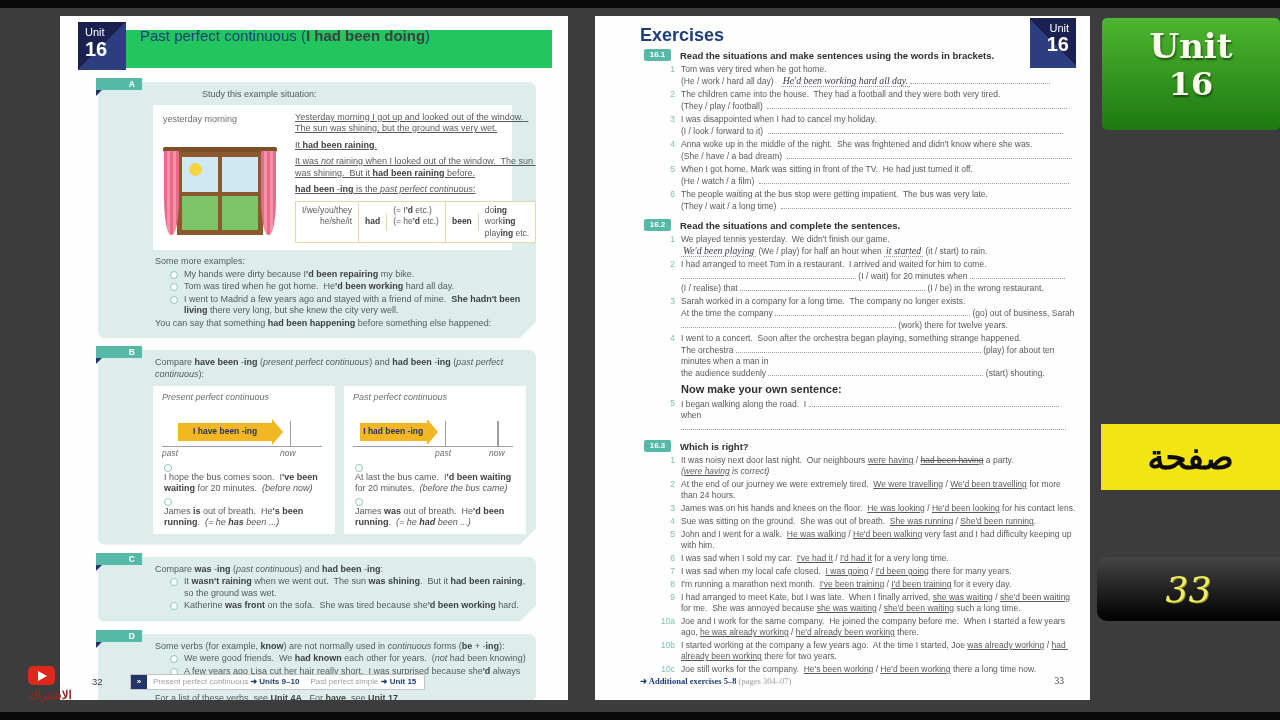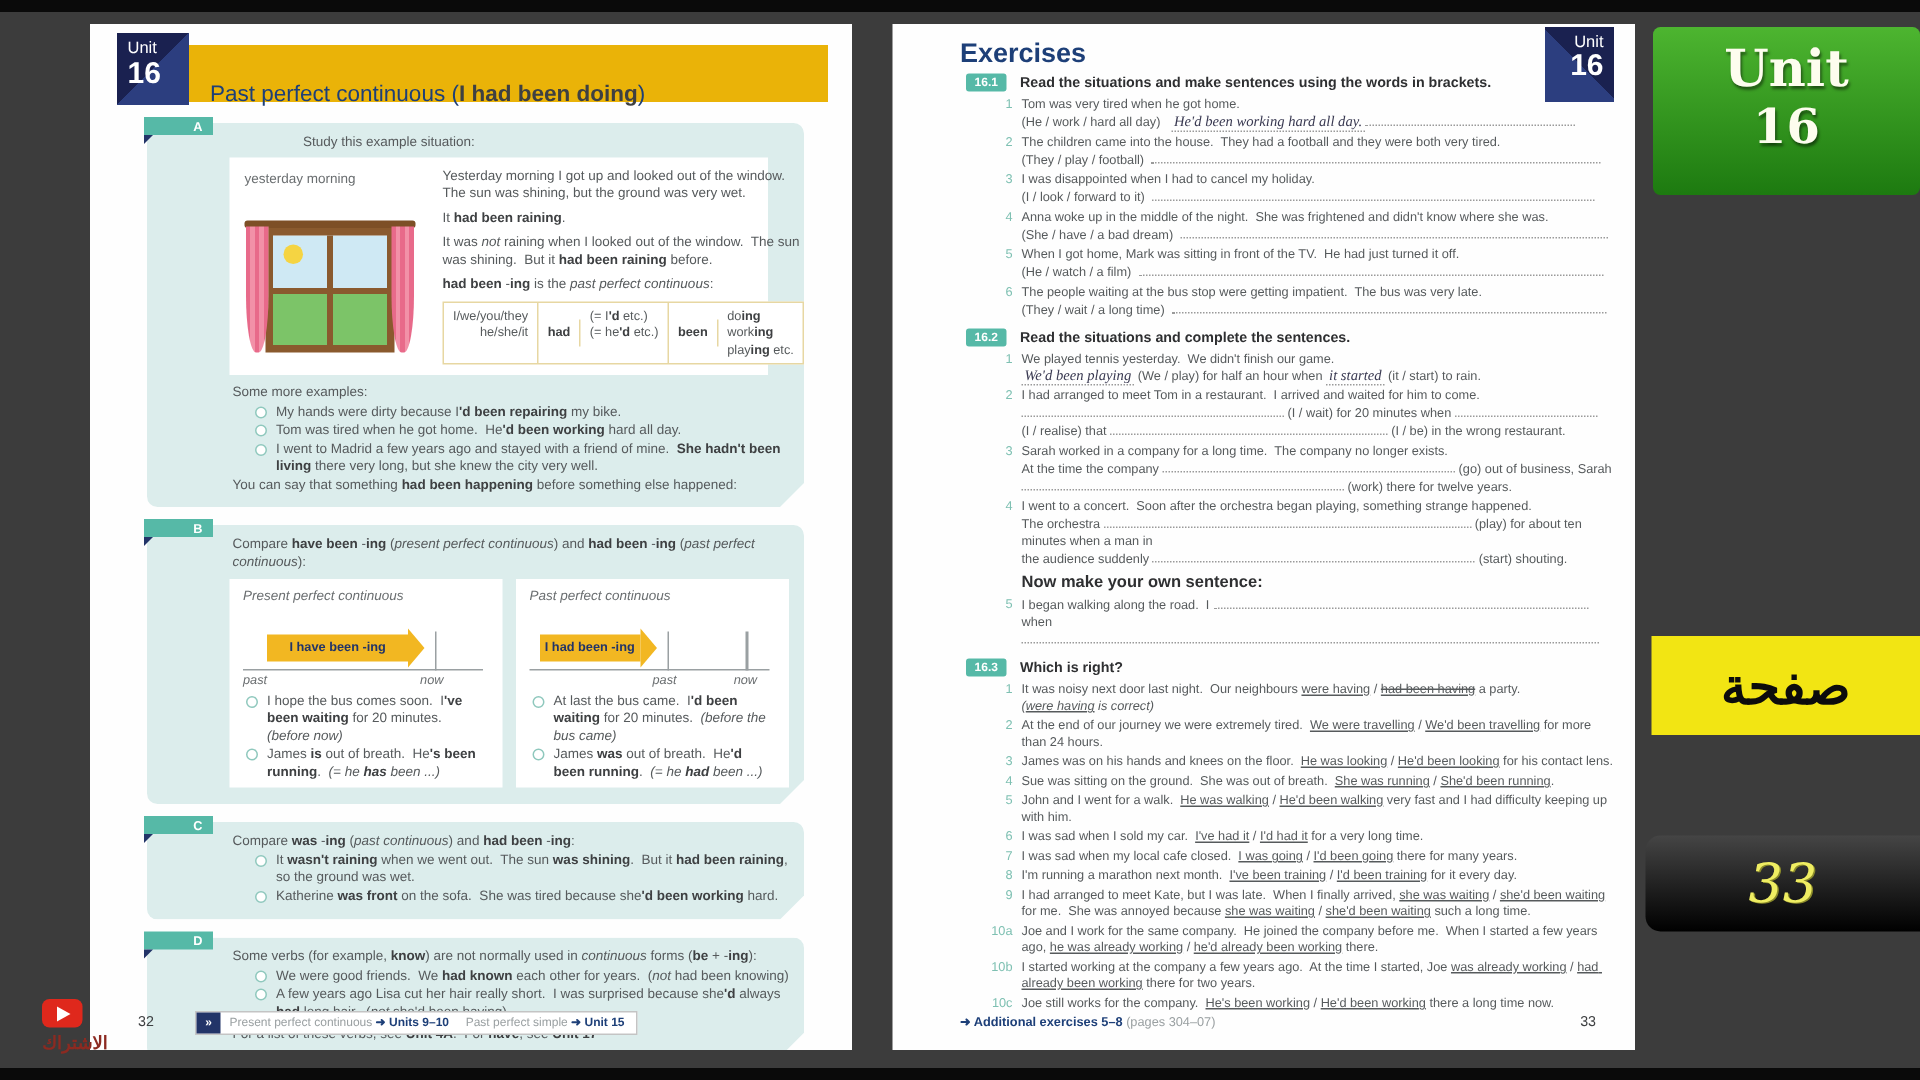--- a/index.html
+++ b/index.html
@@ -25,42 +25,42 @@
   .snb{color:#1d3f78;font-weight:bold;}
   .shw{font-family:cursive;font-style:italic;color:#3a3a52;font-size:1.15em;border-bottom:1px dotted #9a9a9a;padding:0 2px;}
   .blank{display:inline-block;border-bottom:1px dotted #9a9a9a;height:8px;}
 
   
   .gram-header{display:flex;align-items:flex-start;}
   .unit-badge{width:48px;height:48px;flex:none;color:#fff;box-sizing:border-box;padding:5px 0 0 7px;
               background:linear-gradient(135deg,#1a2150 50%,#2c3e7f 50%);}
   .unit-badge .bw{font-size:11px;}
   .unit-badge .bn{font-size:20px;font-weight:bold;line-height:20px;}
-  .gram-titlebar{flex:1;height:38px;margin-top:8px;background:#eab308;display:flex;align-items:flex-end;
+  .gram-titlebar{flex:1;height:38px;margin-top:8px;background:#22c55e;display:flex;align-items:flex-start;
                  padding-left:14px;color:#1d3f78;font-size:15px;}
 
   
   .section{position:relative;margin:12px 16px 0 20px;}
   .tab{position:absolute;left:-2px;top:-4px;width:46px;height:12px;background:#56b9a7;color:#fff;
        font-weight:bold;font-size:8.5px;line-height:12px;text-align:right;padding-right:7px;
        box-sizing:border-box;z-index:2;}
   .tab:after{content:"";position:absolute;left:0;top:12px;border-top:6px solid #223468;border-right:6px solid transparent;}
   .panel{background:#dcedec;border-radius:7px;padding:7px 10px 9px 12px;
          clip-path:polygon(0 0,100% 0,100% calc(100% - 16px),calc(100% - 16px) 100%,0 100%);}
   .indent1{margin-left:45px;} .indent2{margin-left:92px;}
   .brow{display:flex;margin:1px 0 1px 60px;}
   .brow .dot{width:6px;height:6px;border:1px solid #8fc8bd;border-radius:50%;flex:none;margin:2px 6px 0 0;background:#fff;}
   .brow .btxt{flex:1;}
 
   
   .example-box{display:flex;background:#fff;margin:4px 14px 6px 43px;padding:7px 8px;gap:10px;}
   .ex-left{width:124px;flex:none;}
   .caption{color:#6a6e70;margin:2px 0 20px 2px;}
   .ex-right{flex:1;}
-  .ex-right .para{margin-bottom:5px;}
+  .ex-right .para{margin-bottom:5px;text-decoration:underline;}
 
   
   .win{position:relative;width:118px;height:96px;}
   .win .rod{position:absolute;left:2px;right:2px;top:2px;height:5px;background:#7d4f26;border-radius:2px;}
   .win .frame{position:absolute;left:16px;right:16px;top:7px;bottom:6px;border:5px solid #8a5a2e;
               background:linear-gradient(#cfe9f4 0 52%,#7cc468 52% 100%);}
   .win .barv{position:absolute;left:50%;top:0;bottom:0;width:4px;margin-left:-2px;background:#8a5a2e;}
   .win .barh{position:absolute;top:50%;left:0;right:0;height:4px;margin-top:-2px;background:#8a5a2e;}
   .win .sun{position:absolute;left:7px;top:6px;width:13px;height:13px;border-radius:50%;background:#f5d442;}
   .win .curt{position:absolute;top:6px;width:15px;height:84px;border-radius:0 0 45% 45%;
@@ -78,21 +78,21 @@
   .tl-card{background:#fff;width:198px;box-sizing:border-box;padding:6px 9px 4px 9px;}
   .tl-title{font-style:italic;color:#6a6e70;margin-bottom:2px;}
   .tl-diagram{position:relative;height:54px;margin-bottom:2px;}
   .tl-line{position:absolute;left:0;right:4px;bottom:13px;border-top:1.5px solid #9aa0a2;}
   .tl-tick{position:absolute;bottom:13px;width:1.5px;height:26px;background:#9aa0a2;}
   .tl-arrow{position:absolute;height:18px;background:#f2b722;bottom:19px;display:flex;align-items:center;
             justify-content:center;font-weight:bold;color:#223468;font-size:8.5px;white-space:nowrap;}
   .tl-arrow:after{content:"";position:absolute;right:-11px;top:-4px;border-left:11px solid #f2b722;
                   border-top:13px solid transparent;border-bottom:13px solid transparent;}
   .axis-lab{position:absolute;bottom:0;font-style:italic;color:#6a6e70;font-size:8.5px;}
-  .tl-bullets .brow{margin-left:2px;}
+  .tl-bullets .brow{margin-left:2px;flex-direction:column;}
 
   
   .gram-footer{position:absolute;left:0;right:0;bottom:10px;height:16px;}
   .pageno-left{position:absolute;left:32px;top:2px;font-size:9.5px;color:#3e4042;}
   .ref-box{position:absolute;left:70px;top:0;display:flex;align-items:center;border:1px solid #c4c4c4;
            background:#fff;height:14px;padding-right:8px;font-size:8px;}
   .ref-chip{width:16px;height:14px;background:#223468;color:#fff;font-size:8px;font-weight:bold;
             text-align:center;line-height:14px;margin-right:6px;}
 
   
@@ -106,21 +106,21 @@
   .ex-block{margin:0 0 7px 51px;}
   .ex-head{display:flex;align-items:center;margin-bottom:3px;}
   .ex-chip{background:#56b9a7;color:#fff;font-size:8px;font-weight:bold;width:27px;height:12px;
            line-height:12px;text-align:center;border-radius:2px;flex:none;margin-left:-2px;}
   .ex-heading{font-weight:bold;color:#2e2f31;font-size:9.5px;margin-left:9px;}
   .ex-item{display:flex;margin:0 0 2px 14px;}
   .ex-num{width:15px;flex:none;text-align:right;margin-right:6px;color:#7ec0b2;}
   .ex-body{flex:1;max-width:402px;}
   .ex-sub{font-weight:bold;color:#2e2f31;margin:5px 0 3px 35px;font-size:11px;}
 
-  .exr-footer{position:absolute;left:0;right:14px;bottom:10px;height:14px;}
+  .exr-footer{position:absolute;left:0;right:14px;bottom:10px;height:14px;font-family:Liberation Serif, serif;}
   .exr-ref{position:absolute;left:45px;top:0;font-size:8.5px;}
   .pageno-right{position:absolute;right:12px;top:0;font-size:9.5px;color:#3e4042;}
 
   
   .side-green{position:absolute;left:1102px;top:18px;width:178px;height:112px;border-radius:5px;
               background:linear-gradient(#4db530,#1d7a10);color:#fdfdee;text-align:center;
               font-family:"DejaVu Serif",serif;font-weight:bold;}
   .side-green .gw{font-size:34px;margin-top:8px;text-shadow:1px 2px 2px rgba(0,0,0,.5);}
   .side-green .gn{font-size:32px;line-height:36px;text-shadow:1px 2px 2px rgba(0,0,0,.5);}
   .side-yellow{position:absolute;left:1101px;top:424px;width:179px;height:66px;background:#f2e513;

